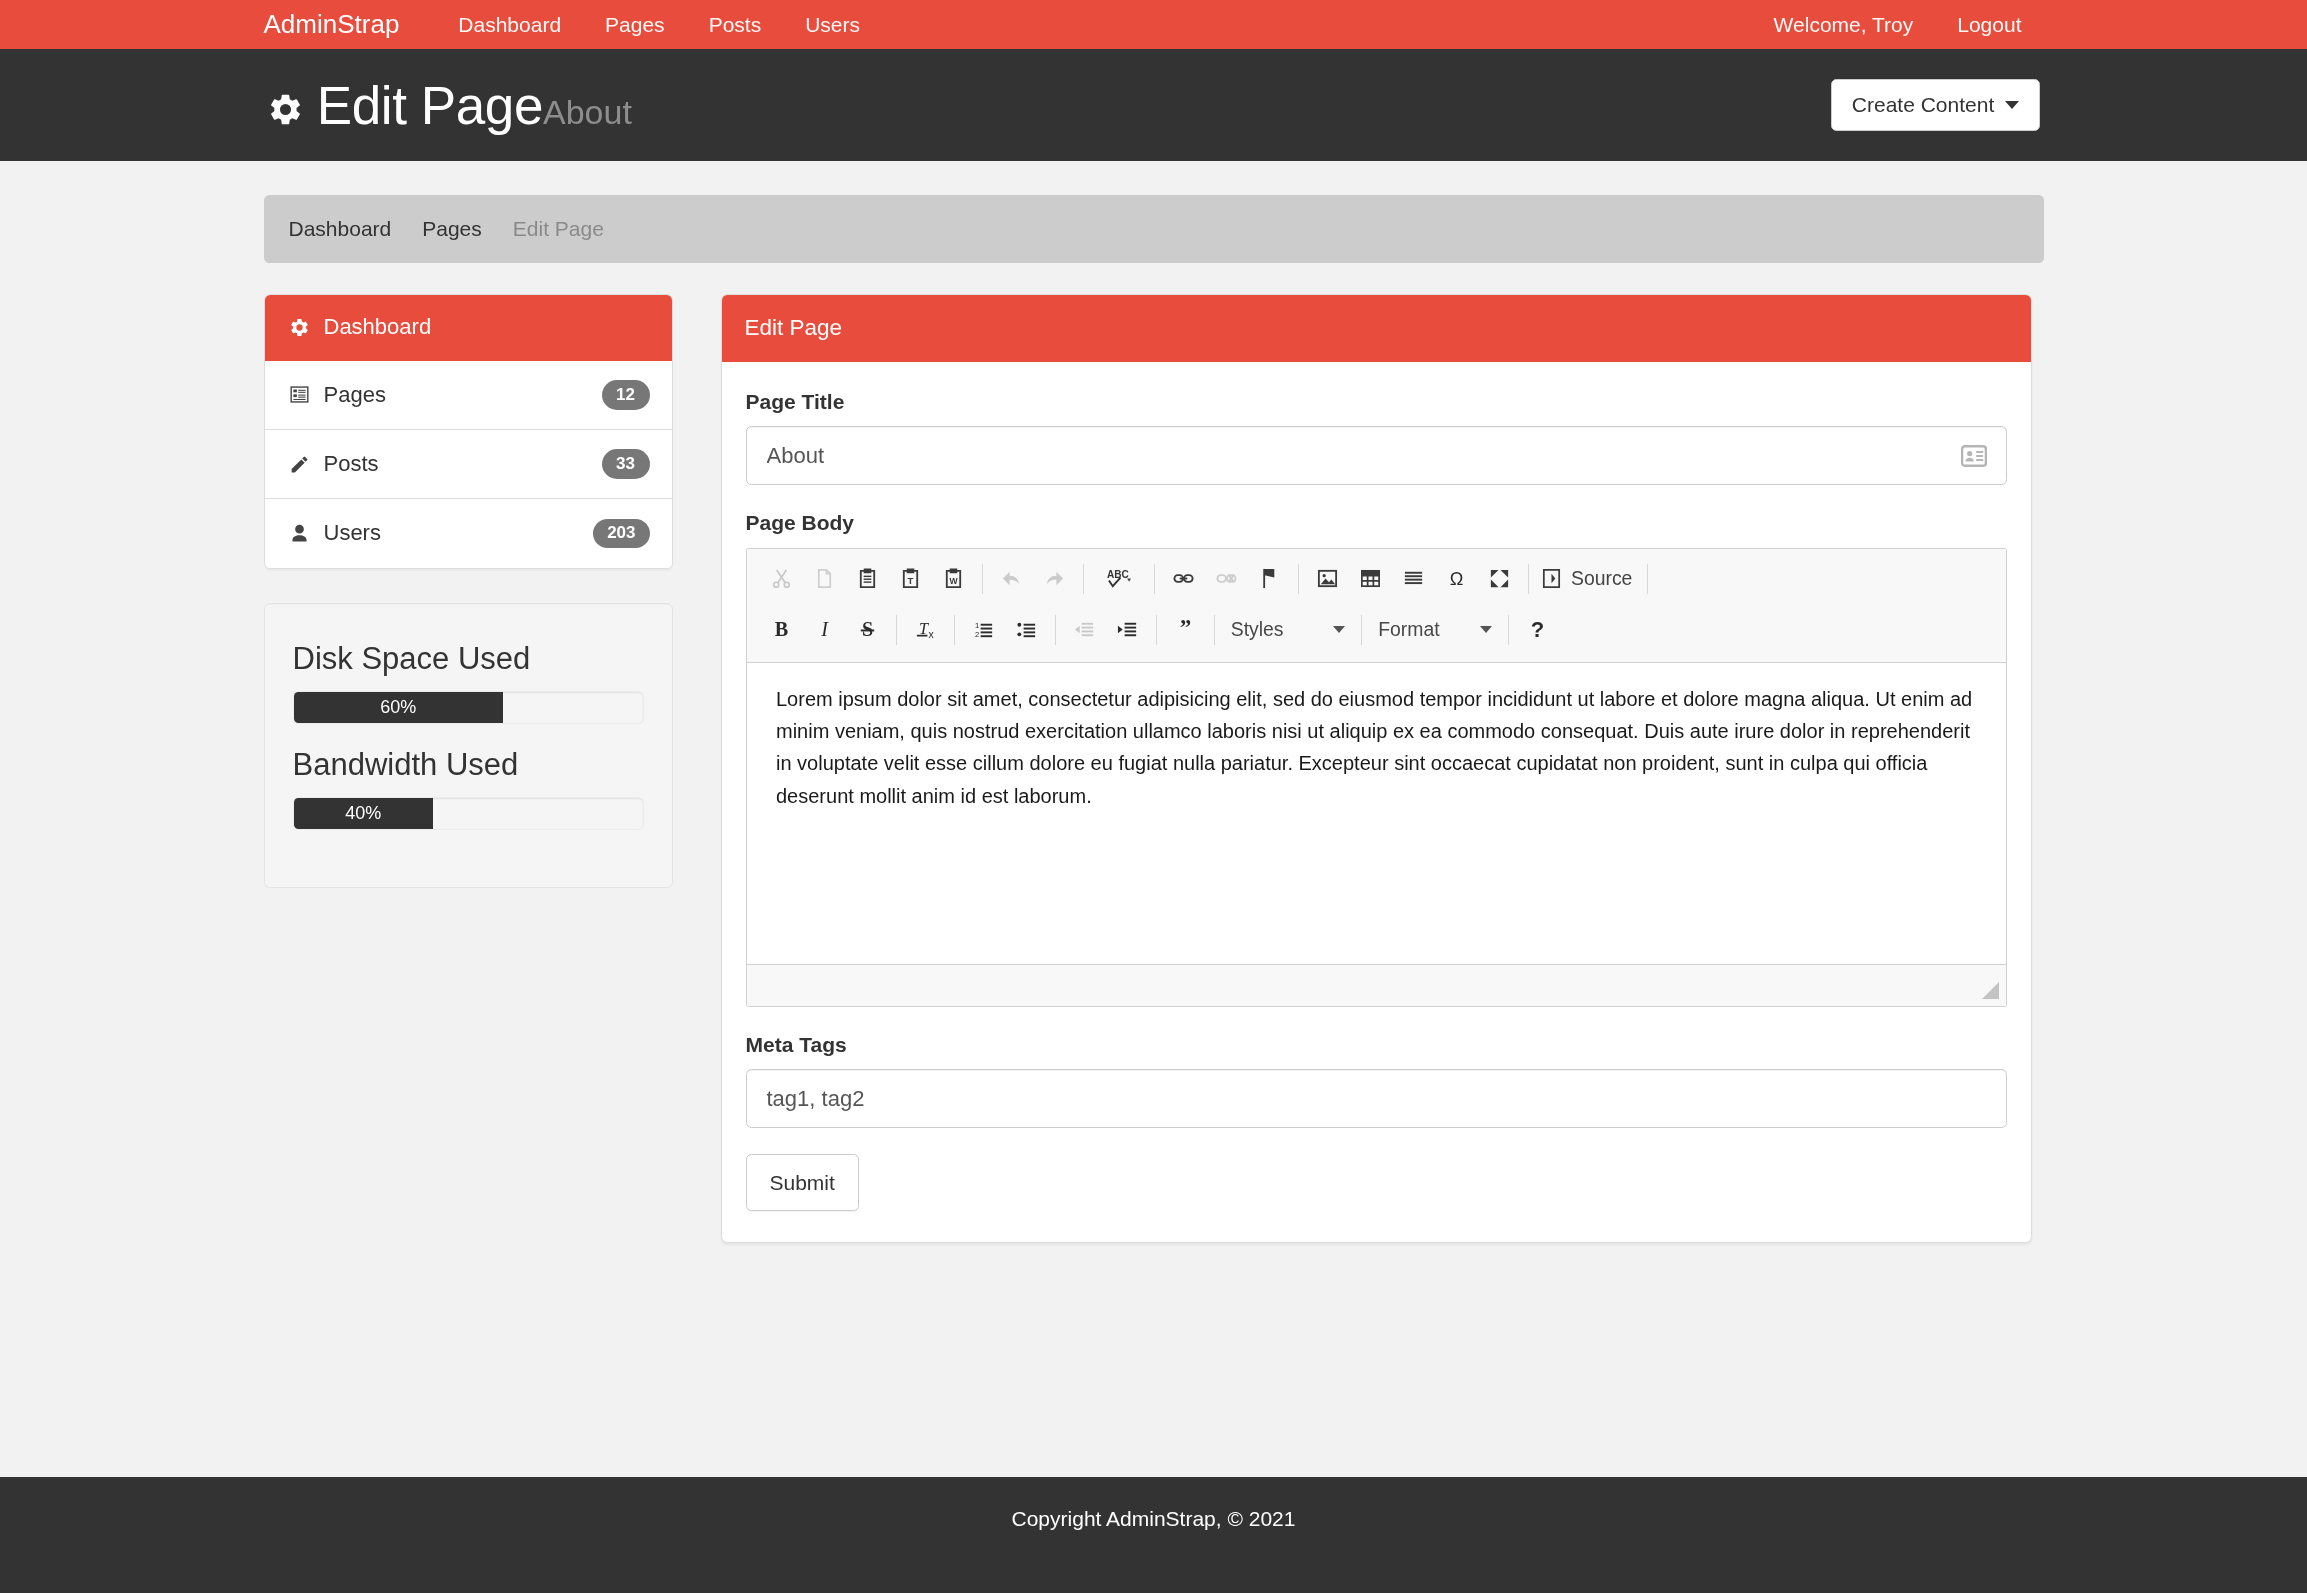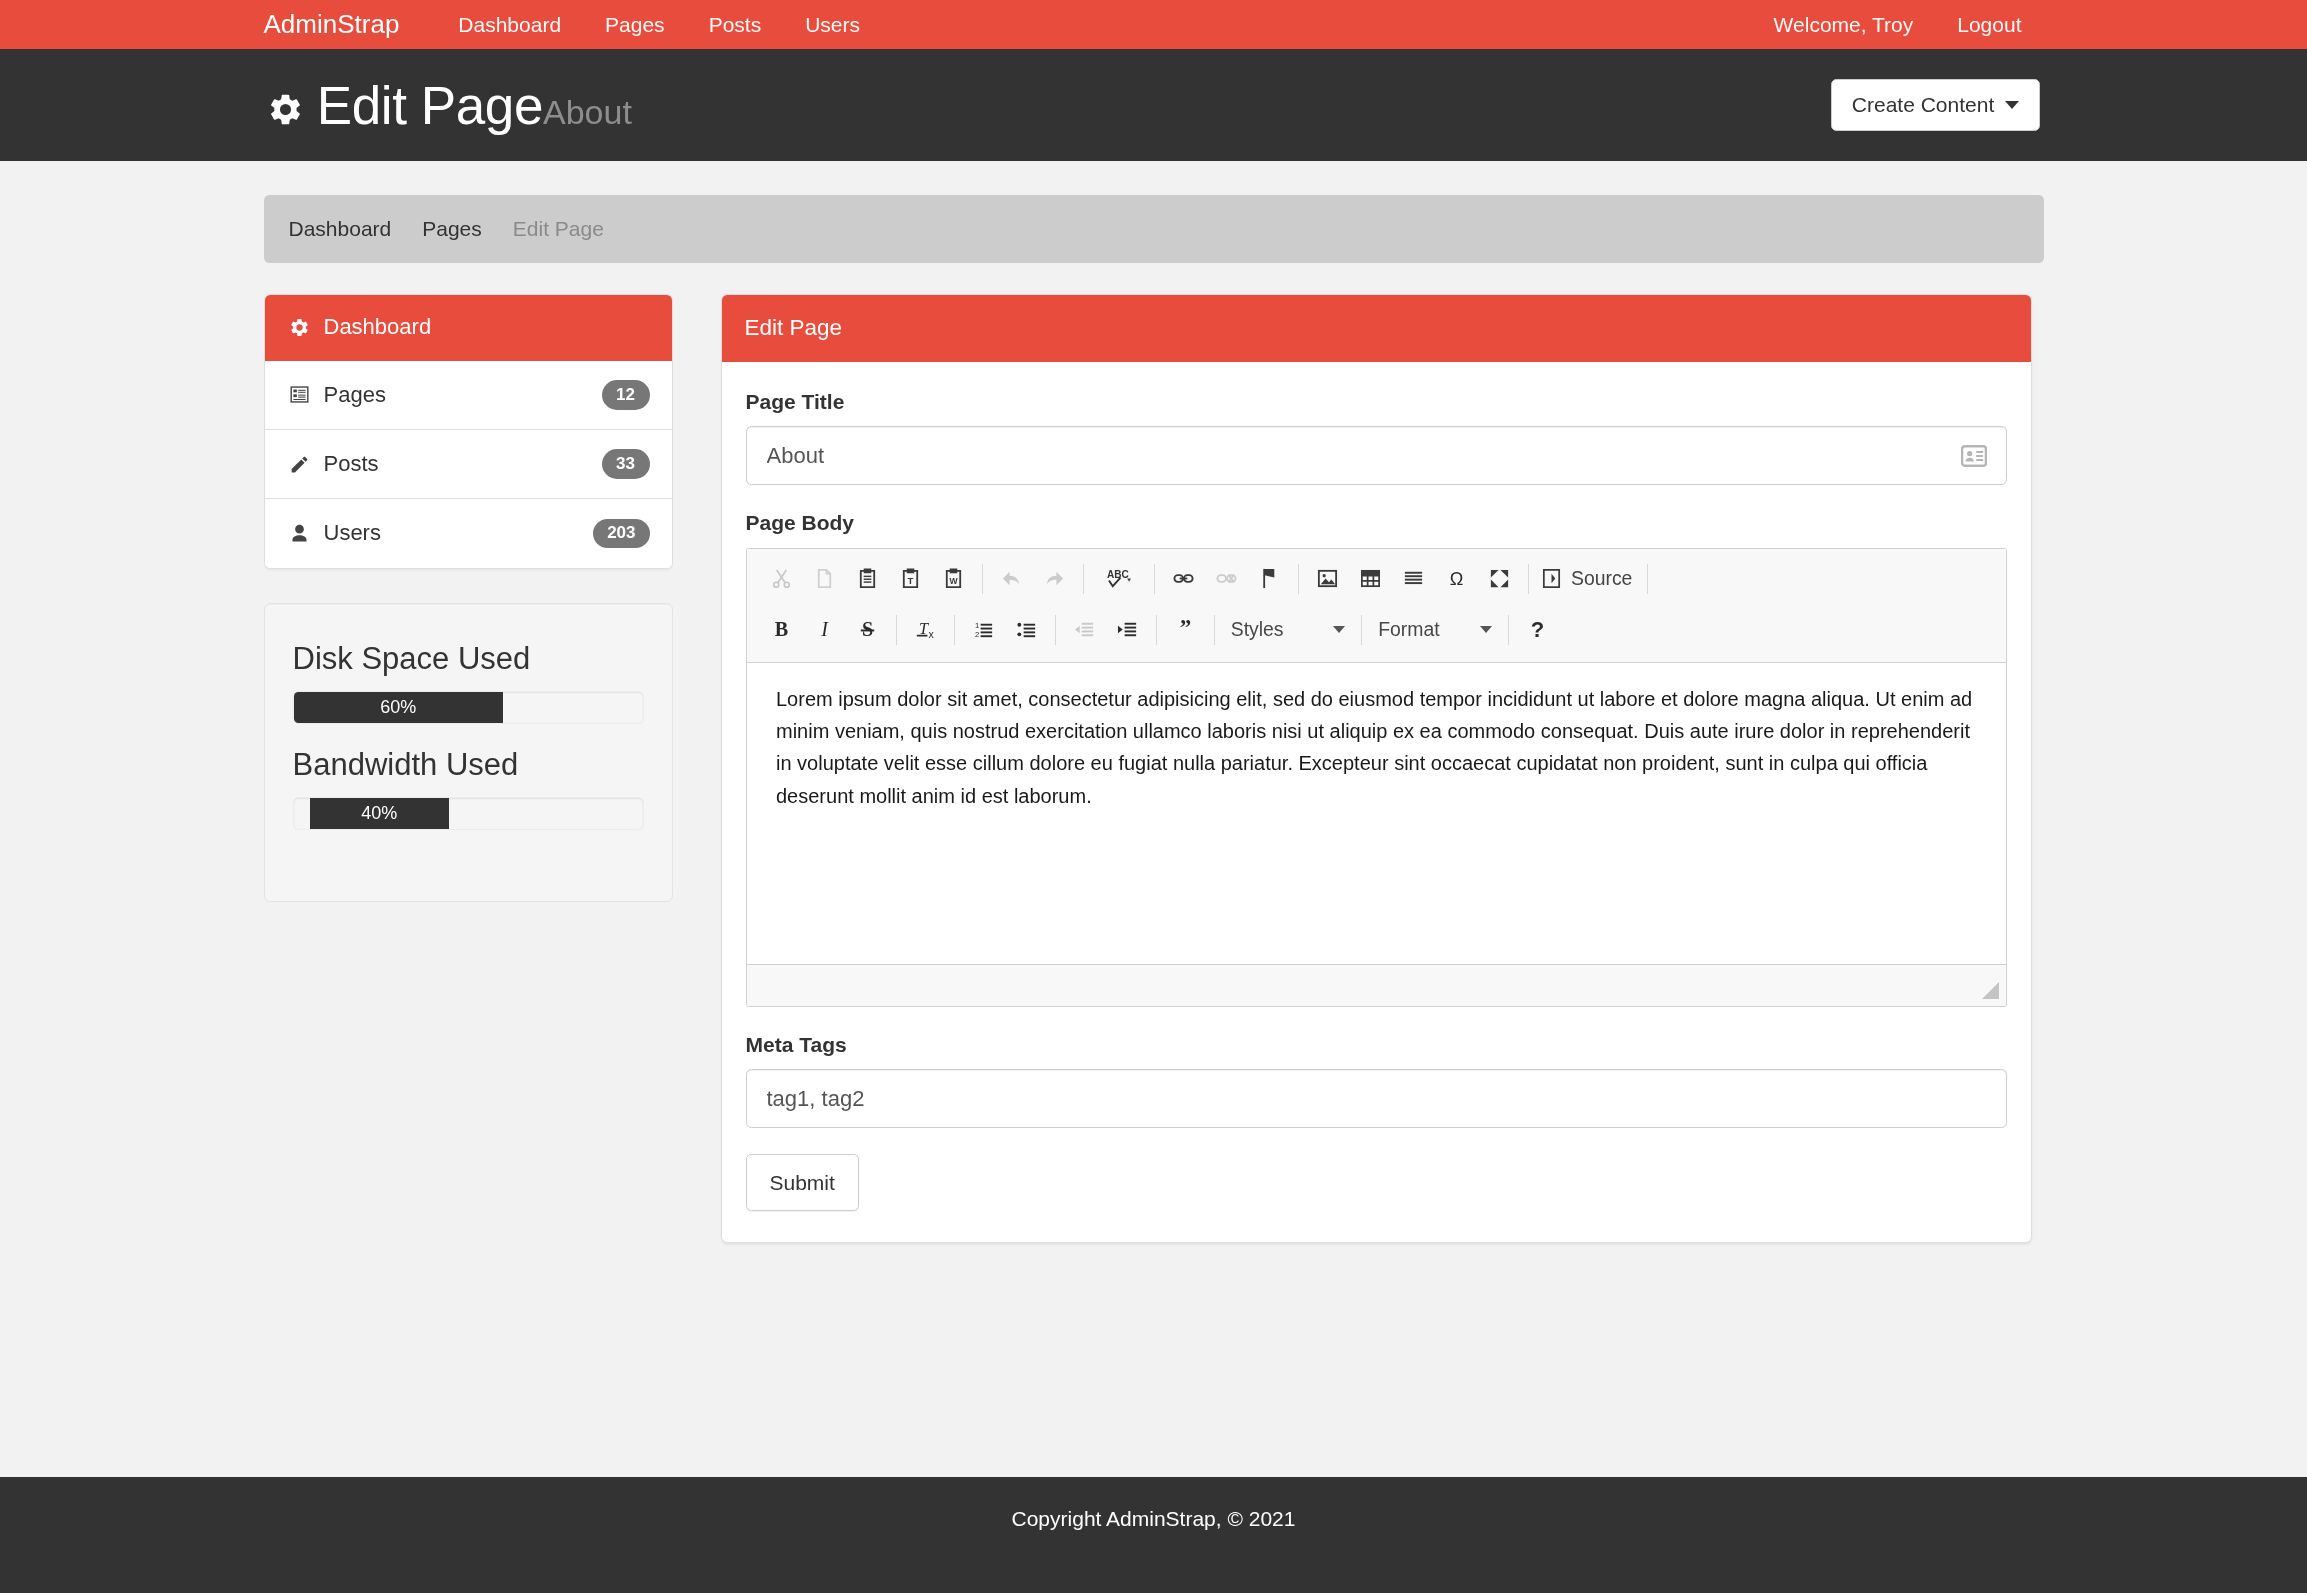--- a/index.html
+++ b/index.html
@@ -183,21 +183,21 @@
     text-align: center;
     line-height: 1.1;
   }
 
   
   .well {
     margin-top: 34px;
     background: #f5f5f5;
     border: 0.8px solid #e3e3e3;
     border-radius: 6.2px;
-    padding: 25px 28px 48px 28px;
+    padding: 25px 28px 34px 28px;
     box-shadow: inset 0 0.8px 0.8px rgba(0,0,0,0.04);
   }
   .well h3 {
     margin: 12.4px 0 14px 0;
     font-size: 31px;
     font-weight: 400;
     color: #333;
   }
   .progress {
     height: 33px;
@@ -508,21 +508,21 @@
         </a>
       </div>
 
       <div class="well">
         <h3>Disk Space Used</h3>
         <div class="progress">
           <div class="progress-bar" id="bar-disk" style="width: 60%;">60%</div>
         </div>
         <h3>Bandwidth Used</h3>
         <div class="progress">
-          <div class="progress-bar" id="bar-band" style="width: 40%; margin-left: 16px;">40%</div>
+          <div class="progress-bar" id="bar-band" style="width: 40%;">40%</div>
         </div>
       </div>
     </div>
 
     <div class="col-right">
       <div class="panel">
         <div class="panel-heading">Edit Page</div>
         <div class="panel-body">
 
           

